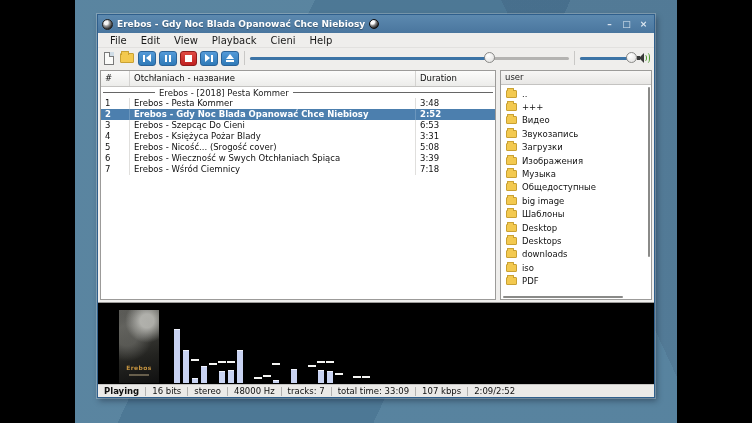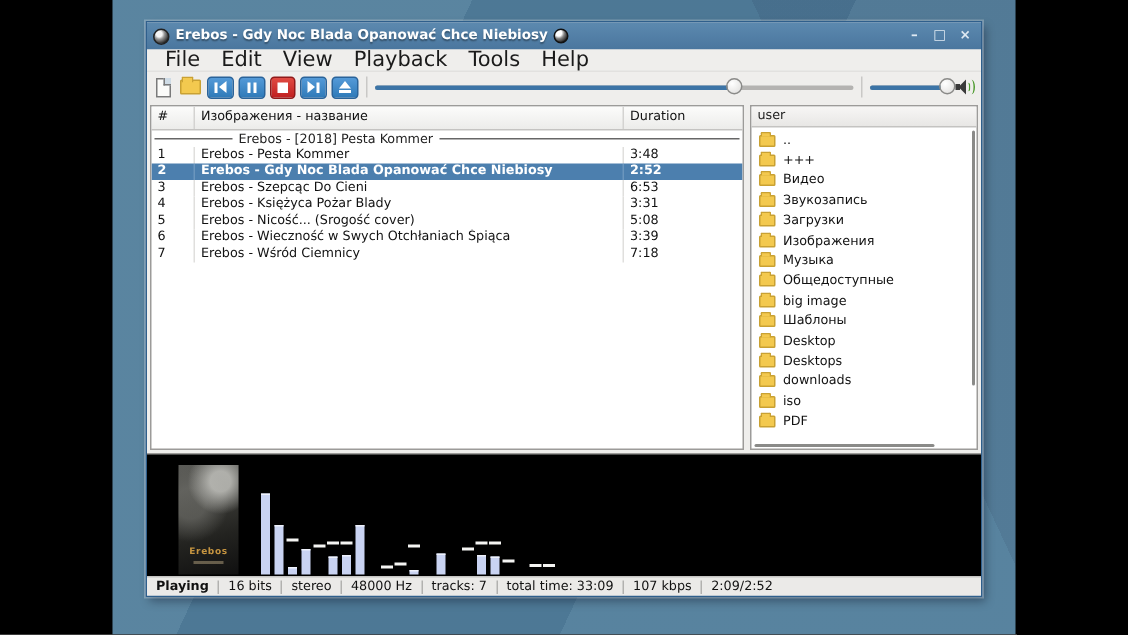--- a/index.html
+++ b/index.html
@@ -37,21 +37,21 @@
   .title-text { color:#fff; font-size:9px; font-weight:bold; white-space:nowrap; text-shadow:0 1px 1px rgba(0,0,0,0.35); }
   .title-status-icon {
     width:10px; height:10px; border-radius:50%;
     background: radial-gradient(circle at 30% 25%, #ffffff 0 25%, #888 45%, #1c1c1c 80%);
     border:1px solid #111;
   }
   .tb-spacer { flex:1; }
   .win-btn { color:#dfe9f2; font-size:9px; line-height:16px; width:13px; text-align:center; font-weight:bold; }
 
   .menubar { height:15px; flex:0 0 15px; display:flex; align-items:center; gap:2px; padding:0 6px; background:#efeeec; border-bottom:1px solid #e2e1df; }
-  .menu-item { font-size:14px; color:#1a1a1a; padding:1px 6px; }
+  .menu-item { font-size:10px; color:#1a1a1a; padding:1px 6px; }
 
   
   .toolbar { height:20px; flex:0 0 20px; display:flex; align-items:center; padding:0 3px; gap:3px; }
   .tb-flat { width:16px; height:15px; position:relative; display:flex; align-items:center; justify-content:center; }
   .icon-page { width:10px; height:13px; background:#fbfbf9; border:1px solid #7a7a7a; position:relative; }
   .icon-page::after { content:""; position:absolute; right:-1px; top:-1px; width:4px; height:4px; background:#cfdce6; border-left:1px solid #7a7a7a; border-bottom:1px solid #7a7a7a; }
   .icon-folder { width:14px; height:10px; background:var(--folder,#f3c94f); border:1px solid #c9a133; border-radius:1px; position:relative; }
   .icon-folder::before { content:""; position:absolute; left:0; top:-3px; width:6px; height:3px; background:var(--folder,#f3c94f); border:1px solid #c9a133; border-bottom:none; border-radius:1px 1px 0 0; }
   .tb-btn {
     width:18px; height:15px; border-radius:3px;
@@ -152,21 +152,21 @@
     <span class="win-btn">–</span>
     <span class="win-btn">□</span>
     <span class="win-btn">×</span>
   </div>
 
   <div class="menubar" id="menubar">
       <span class="menu-item">File</span>
       <span class="menu-item">Edit</span>
       <span class="menu-item">View</span>
       <span class="menu-item">Playback</span>
-      <span class="menu-item">Tools</span>
+      <span class="menu-item">Cieni</span>
       <span class="menu-item">Help</span>
     </div>
 
   <div class="toolbar">
     <span class="tb-flat">
         <span class="icon-page"></span>
       </span>
     <span class="tb-flat">
         <span class="icon-folder"></span>
       </span>
@@ -215,21 +215,21 @@
       <span class="spk-wave w1"></span>
         <span class="spk-wave w2"></span>
     </span>
   </div>
 
   <div class="main">
     <div class="left-col">
       <div class="playlist">
         <div class="pl-header">
           <span class="cell col-num">#</span>
-          <span class="cell col-title">Изображения - название</span>
+          <span class="cell col-title">Otchłaniach - название</span>
           <span class="cell col-dur">Duration</span>
         </div>
         <div class="group-row">
           <span class="group-line-a"></span>
           <span>Erebos - [2018] Pesta Kommer</span>
           <span class="group-line-b"></span>
         </div>
         <div id="tracks">
             <div class="track-row">
               <span class="cell col-num">1</span>

